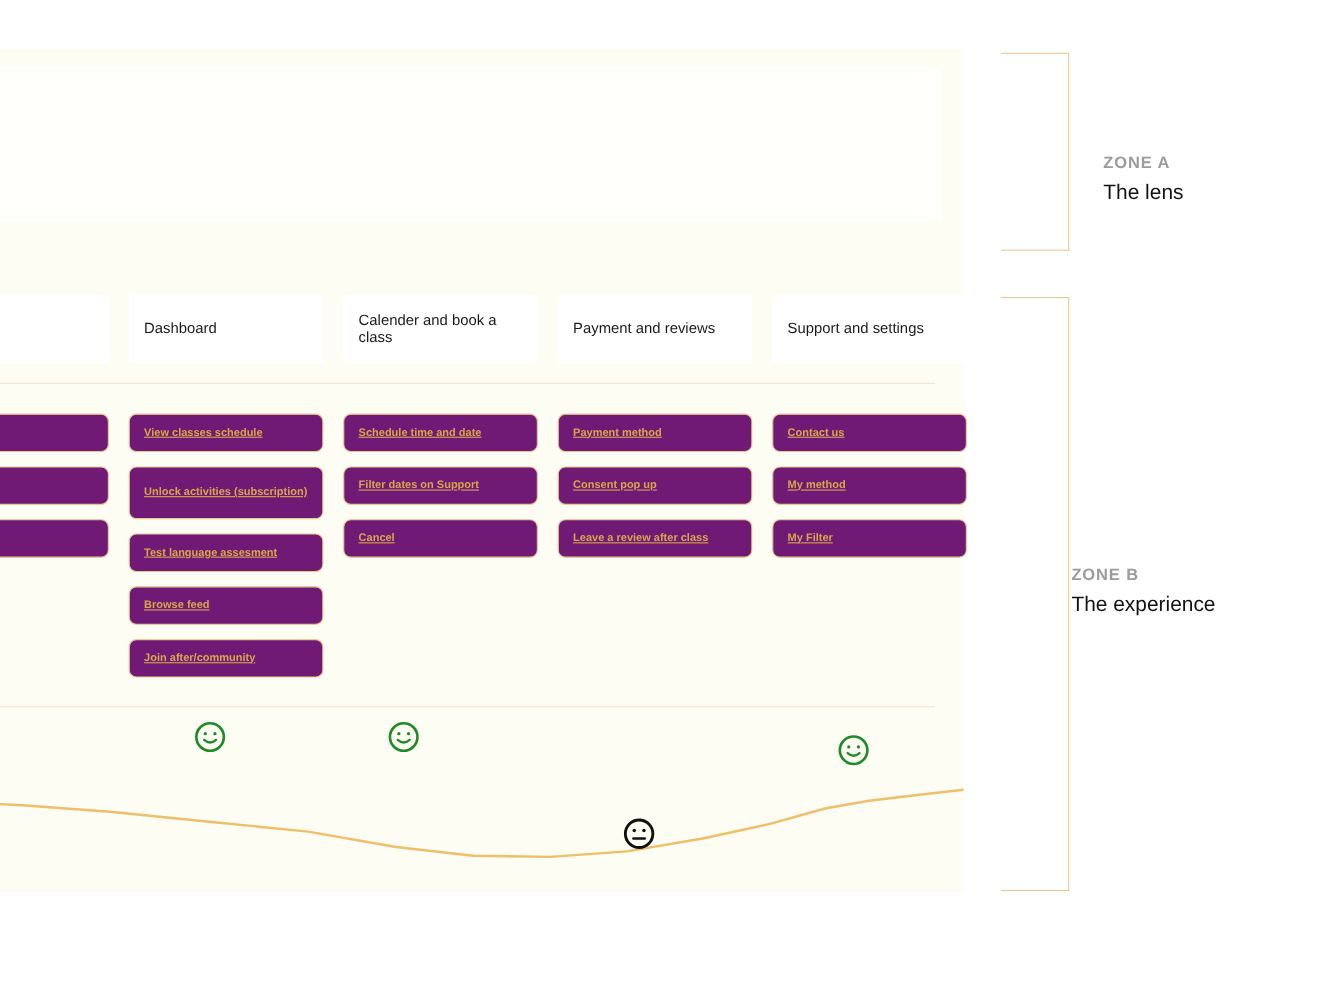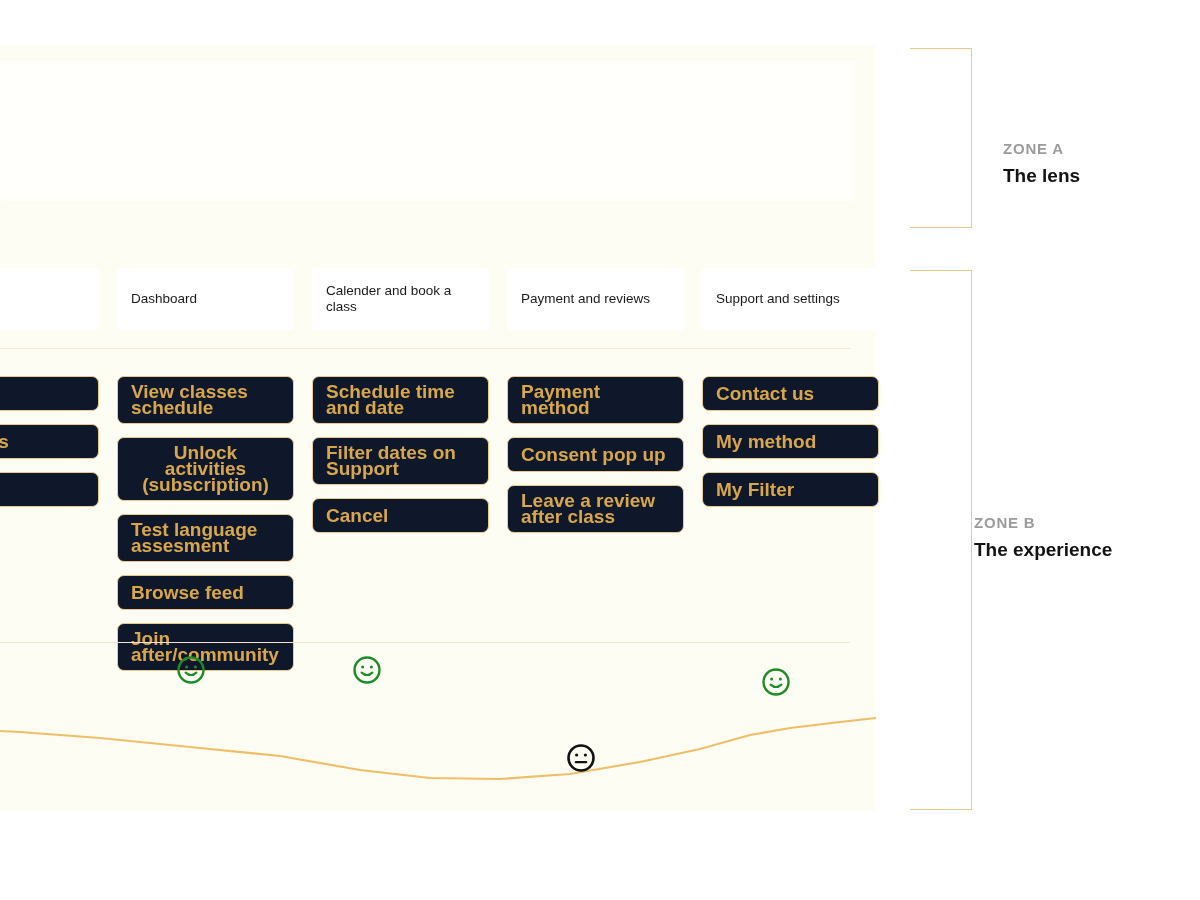--- a/index.html
+++ b/index.html
@@ -97,32 +97,33 @@
   .pill-col {
     width: 177px;
     flex: 0 0 177px;
     display: flex;
     flex-direction: column;
     gap: 13px;
   }
   .pill-col.col-0 { margin-left: -38px; }
 
   .pill {
-    background: #0f172a;
+    background: #701a75;
     border: 1px solid #eac98f;
     border-radius: 7px;
     min-height: 35px;
     display: flex;
     align-items: center;
     padding: 7px 13px;
     color: #d8a74c;
-    font-size: 19px;
+    font-size: 10px;
     font-weight: bold;
     line-height: 16px;
     font-family: "Liberation Sans", sans-serif;
+    text-decoration: underline;
   }
   .pill.two-line { min-height: 48px; text-align: center; }
   .pill.blank { min-height: 35px; }
 
   
   .curve-zone {
     position: absolute;
     left: 0;
     top: 597px;
     width: 916px;
@@ -160,21 +161,21 @@
   .zone-kicker {
     font-size: 15px;
     font-weight: bold;
     letter-spacing: 0.8px;
     color: #9b9b9b;
     font-family: "Liberation Sans", sans-serif;
     margin-bottom: 8px;
   }
   .zone-title {
     font-size: 19px;
-    font-weight: bold;
+    font-weight: normal;
     color: #121212;
     font-family: "Liberation Sans", sans-serif;
   }
 </style>
 </head>
 <body>
 
 <div id="stage">
 
   <div class="board">

